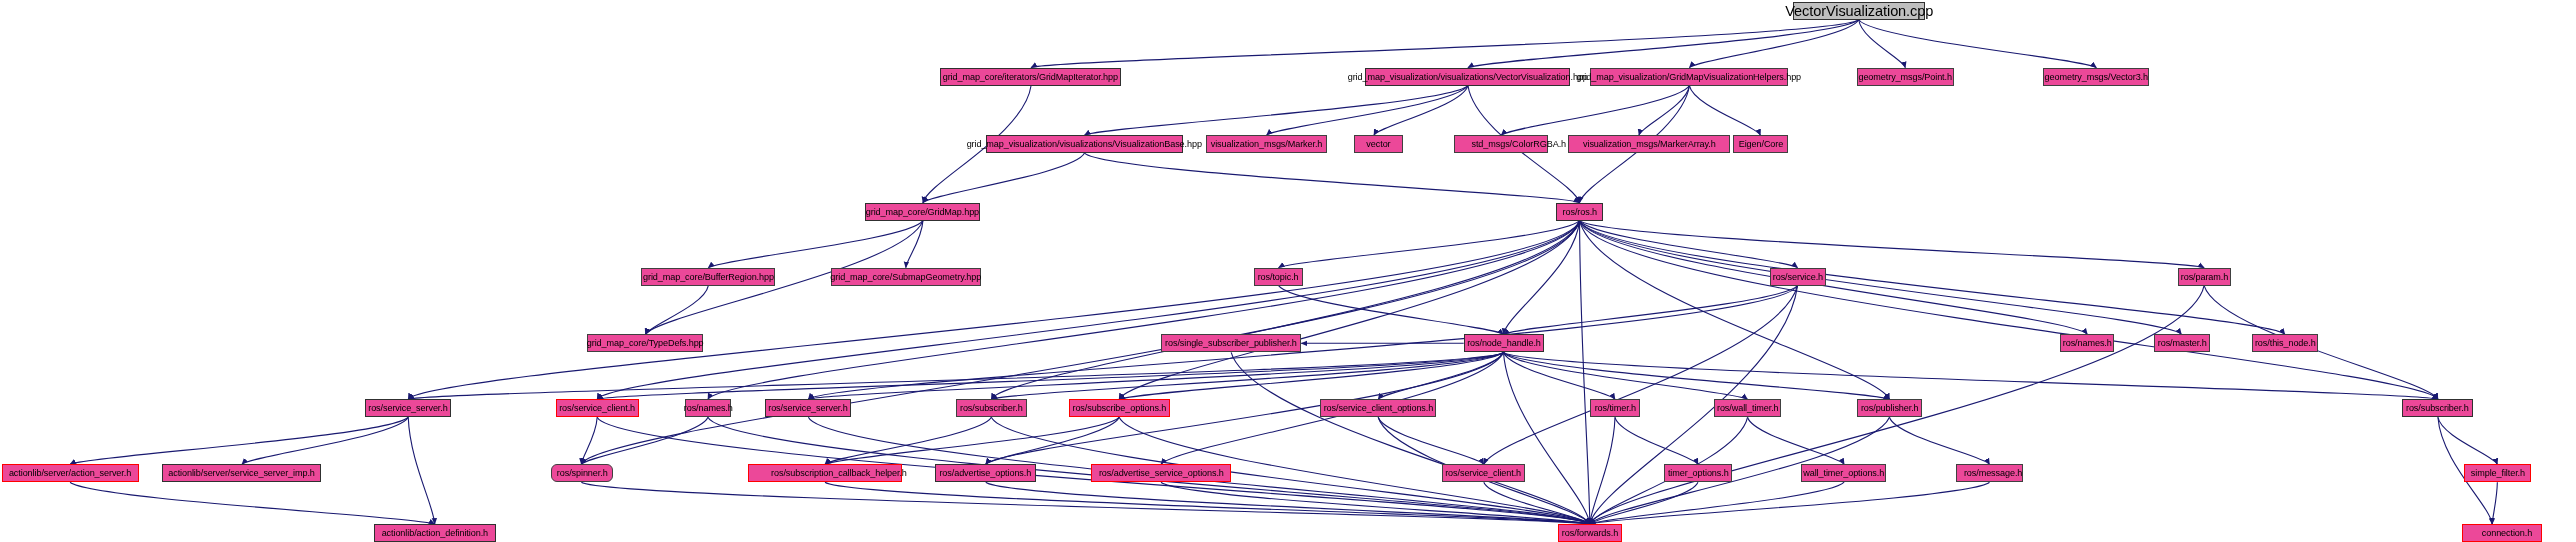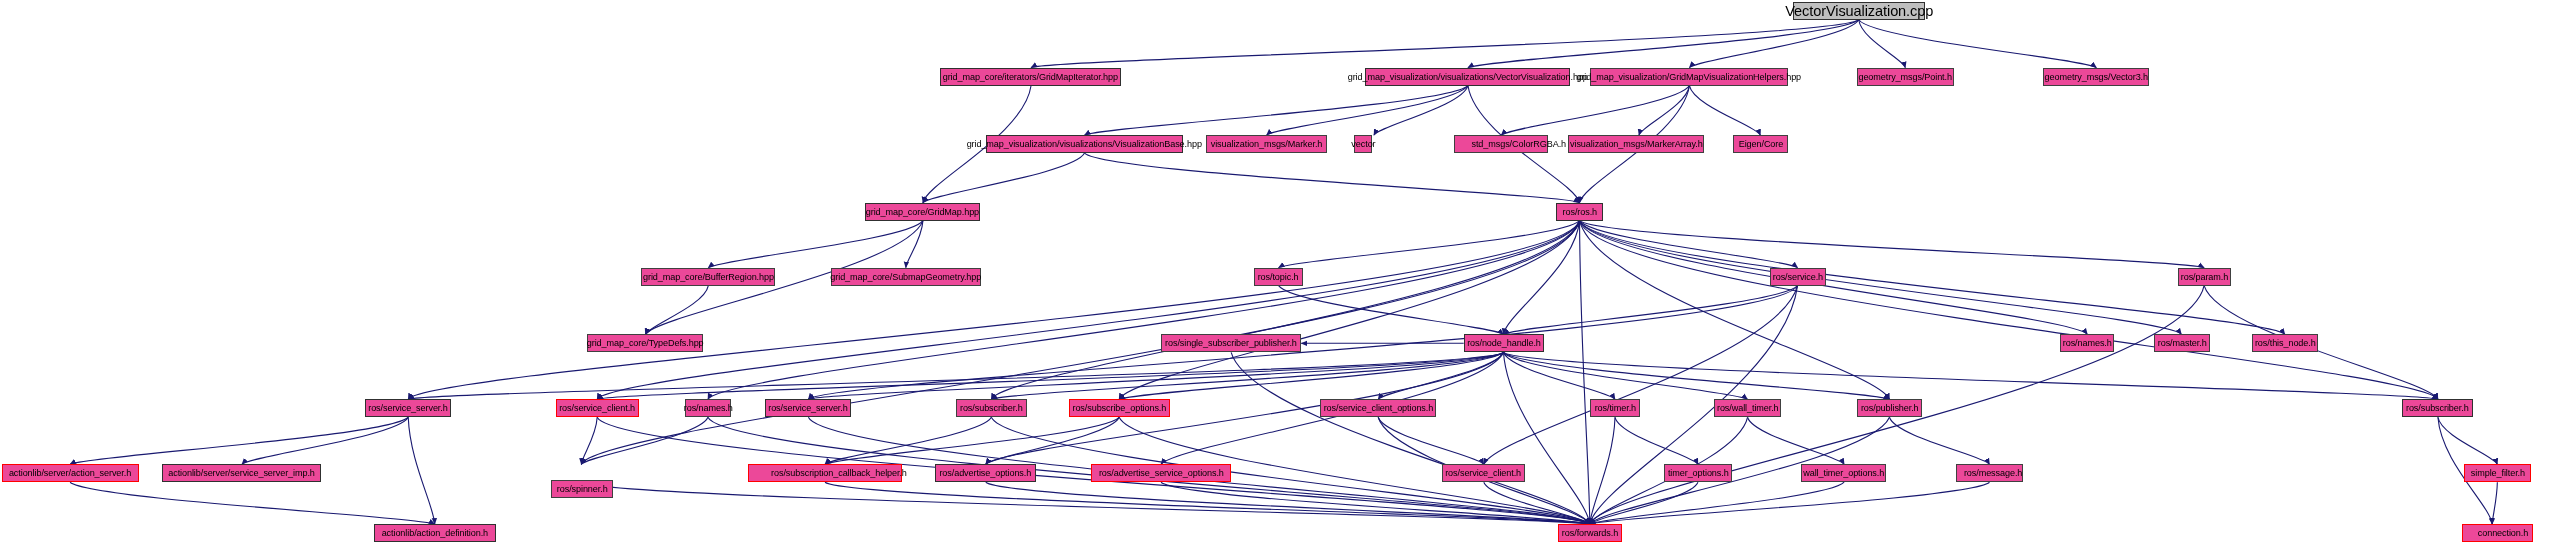--- a/index.html
+++ b/index.html
@@ -177,27 +177,27 @@
       </div>
       <div class="node" style="left: 2043px; top: 68px; width: 106px;">
         <span class="node-label">geometry_msgs/Vector3.h</span>
       </div>
       <div class="node thick" style="left: 986px; top: 135px; width: 197px;">
         <span class="node-label">grid_map_visualization/visualizations/VisualizationBase.hpp</span>
       </div>
       <div class="node" style="left: 1206px; top: 135px; width: 121px;">
         <span class="node-label">visualization_msgs/Marker.h</span>
       </div>
-      <div class="node" style="left: 1354px; top: 135px; width: 18px;">
+      <div class="node" style="left: 1354px; top: 135px; width: 49px;">
         <span class="node-label">vector</span>
       </div>
       <div class="node" style="left: 1454px; top: 135px; width: 94px; padding-left: 40px;">
         <span class="node-label">std_msgs/ColorRGBA.h</span>
       </div>
-      <div class="node" style="left: 1568px; top: 135px; width: 136px;">
+      <div class="node" style="left: 1568px; top: 135px; width: 162px;">
         <span class="node-label">visualization_msgs/MarkerArray.h</span>
       </div>
       <div class="node" style="left: 1733px; top: 135px; width: 55px;">
         <span class="node-label">Eigen/Core</span>
       </div>
       <div class="node thick" style="left: 865px; top: 203px; width: 115px;">
         <span class="node-label">grid_map_core/GridMap.hpp</span>
       </div>
       <div class="node thick" style="left: 1556px; top: 203px; width: 47px;">
         <span class="node-label">ros/ros.h</span>
@@ -267,21 +267,21 @@
       </div>
       <div class="node thick" style="left: 2402px; top: 399px; width: 71px;">
         <span class="node-label">ros/subscriber.h</span>
       </div>
       <div class="node red" style="left: 1.7px; top: 464px; width: 137px;">
         <span class="node-label">actionlib/server/action_server.h</span>
       </div>
       <div class="node thick" style="left: 162px; top: 464px; width: 159px;">
         <span class="node-label">actionlib/server/service_server_imp.h</span>
       </div>
-      <div class="node" style="left: 551px; top: 480px; width: 62px;">
+      <div class="node" style="left: 551px; top: 464px; width: 62px; border-radius: 6px;">
         <span class="node-label">ros/spinner.h</span>
       </div>
       <div class="node red" style="left: 748px; top: 464px; width: 154px; padding-left: 32px;">
         <span class="node-label">ros/subscription_callback_helper.h</span>
       </div>
       <div class="node thick" style="left: 935px; top: 464px; width: 101px;">
         <span class="node-label">ros/advertise_options.h</span>
       </div>
       <div class="node red" style="left: 1091px; top: 464px; width: 140px;">
         <span class="node-label">ros/advertise_service_options.h</span>
@@ -300,18 +300,18 @@
       </div>
       <div class="node red" style="left: 2464px; top: 464px; width: 67px;">
         <span class="node-label">simple_filter.h</span>
       </div>
       <div class="node thick" style="left: 374px; top: 524px; width: 122px;">
         <span class="node-label">actionlib/action_definition.h</span>
       </div>
       <div class="node red" style="left: 1558px; top: 524px; width: 64px;">
         <span class="node-label">ros/forwards.h</span>
       </div>
-      <div class="node red" style="left: 2462px; top: 524px; width: 71px; padding-left: 15px;">
+      <div class="node red" style="left: 2462px; top: 524px; width: 80px; padding-left: 15px;">
         <span class="node-label">connection.h</span>
       </div>
     </div>
 </div>
 
 
 </body></html>

